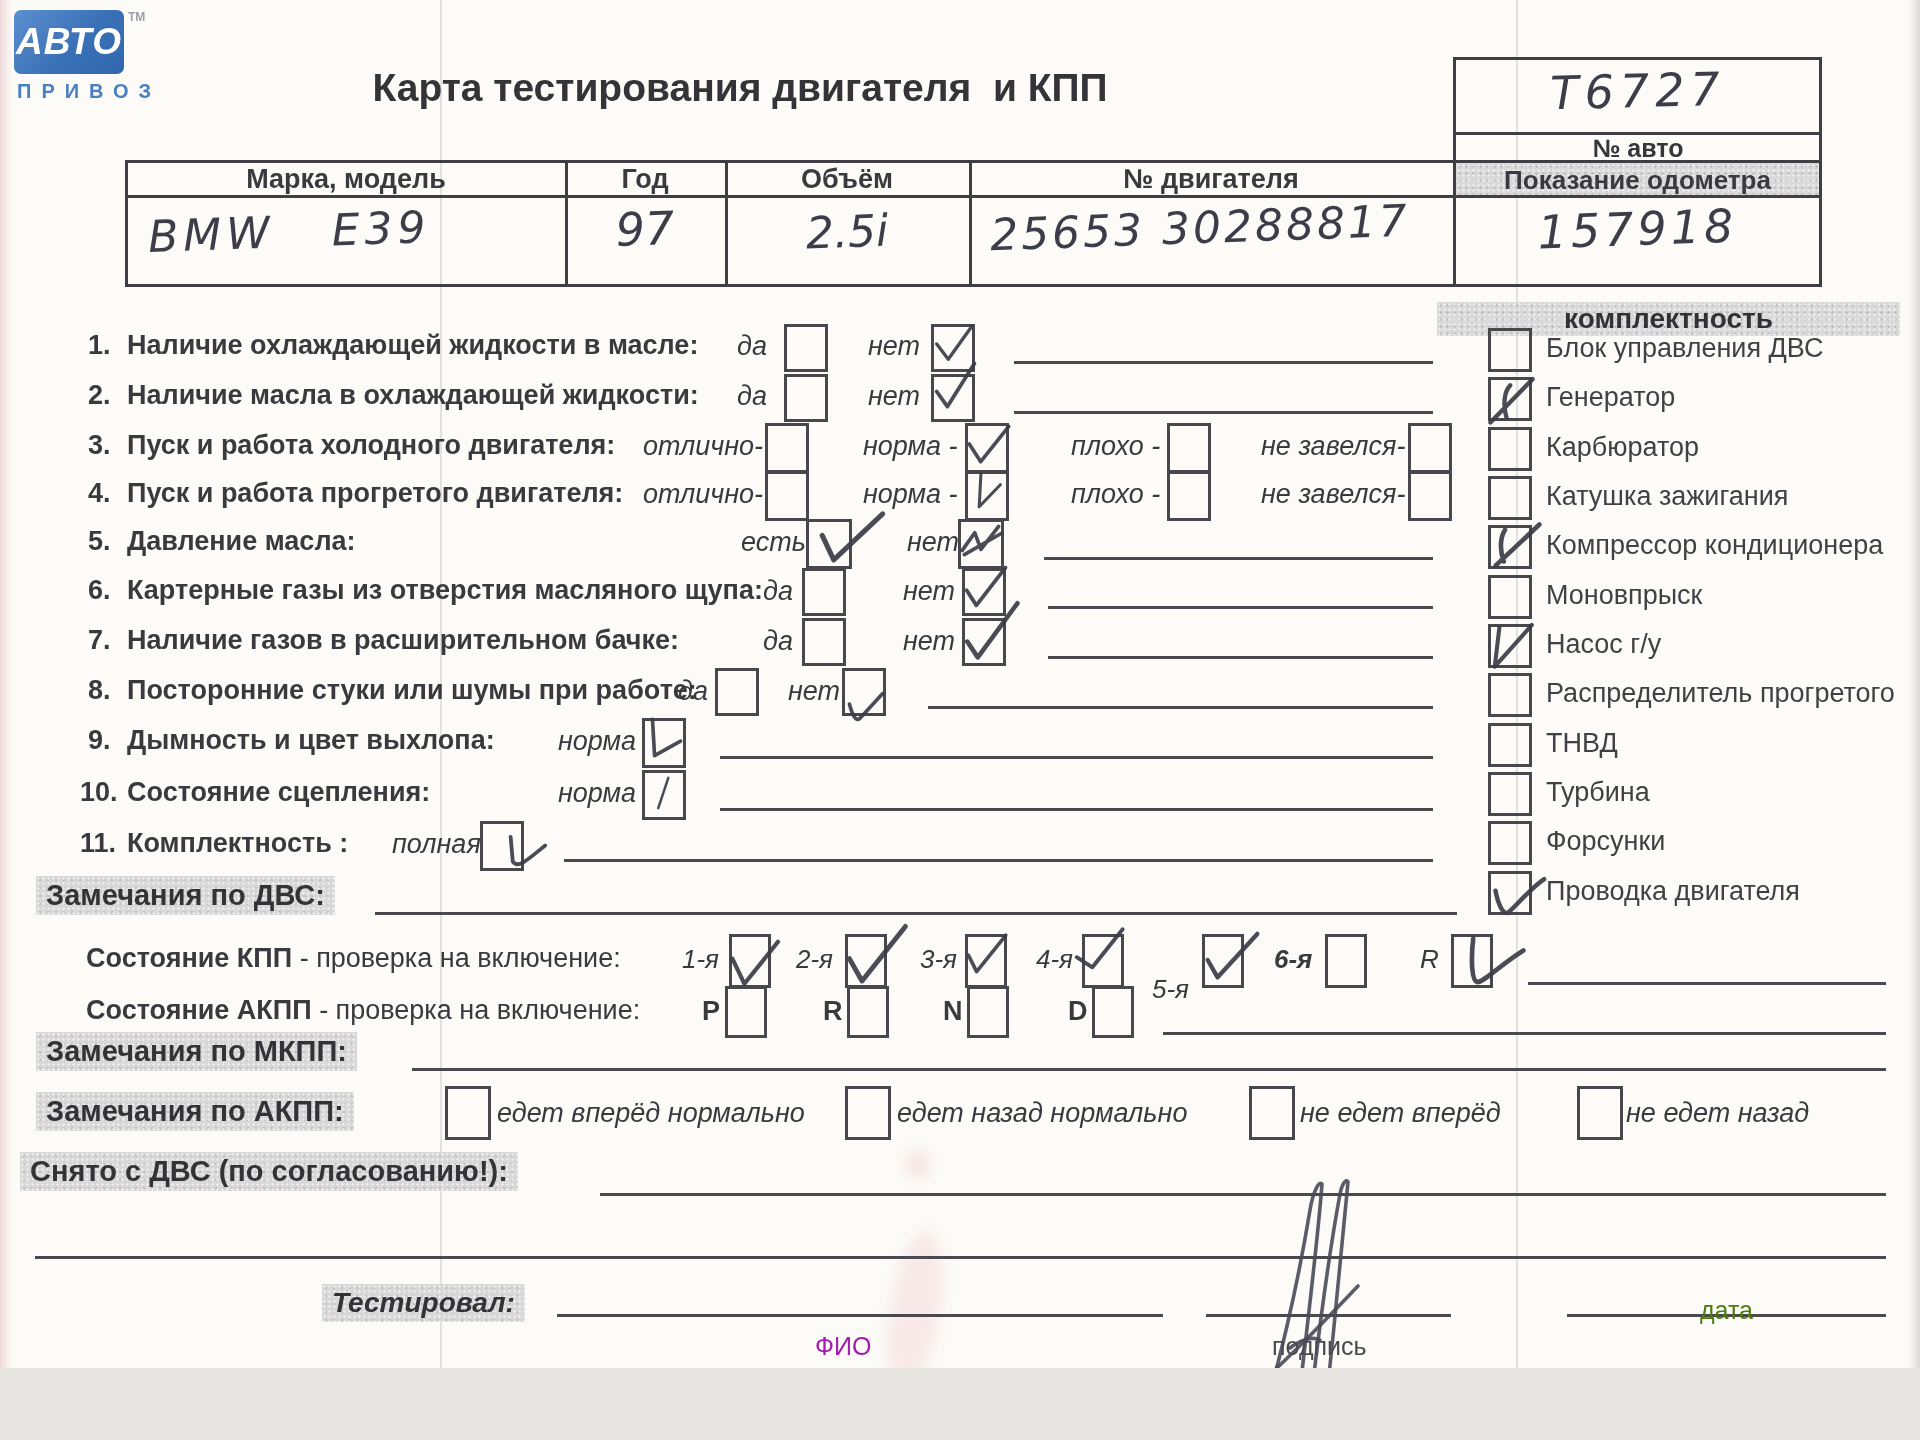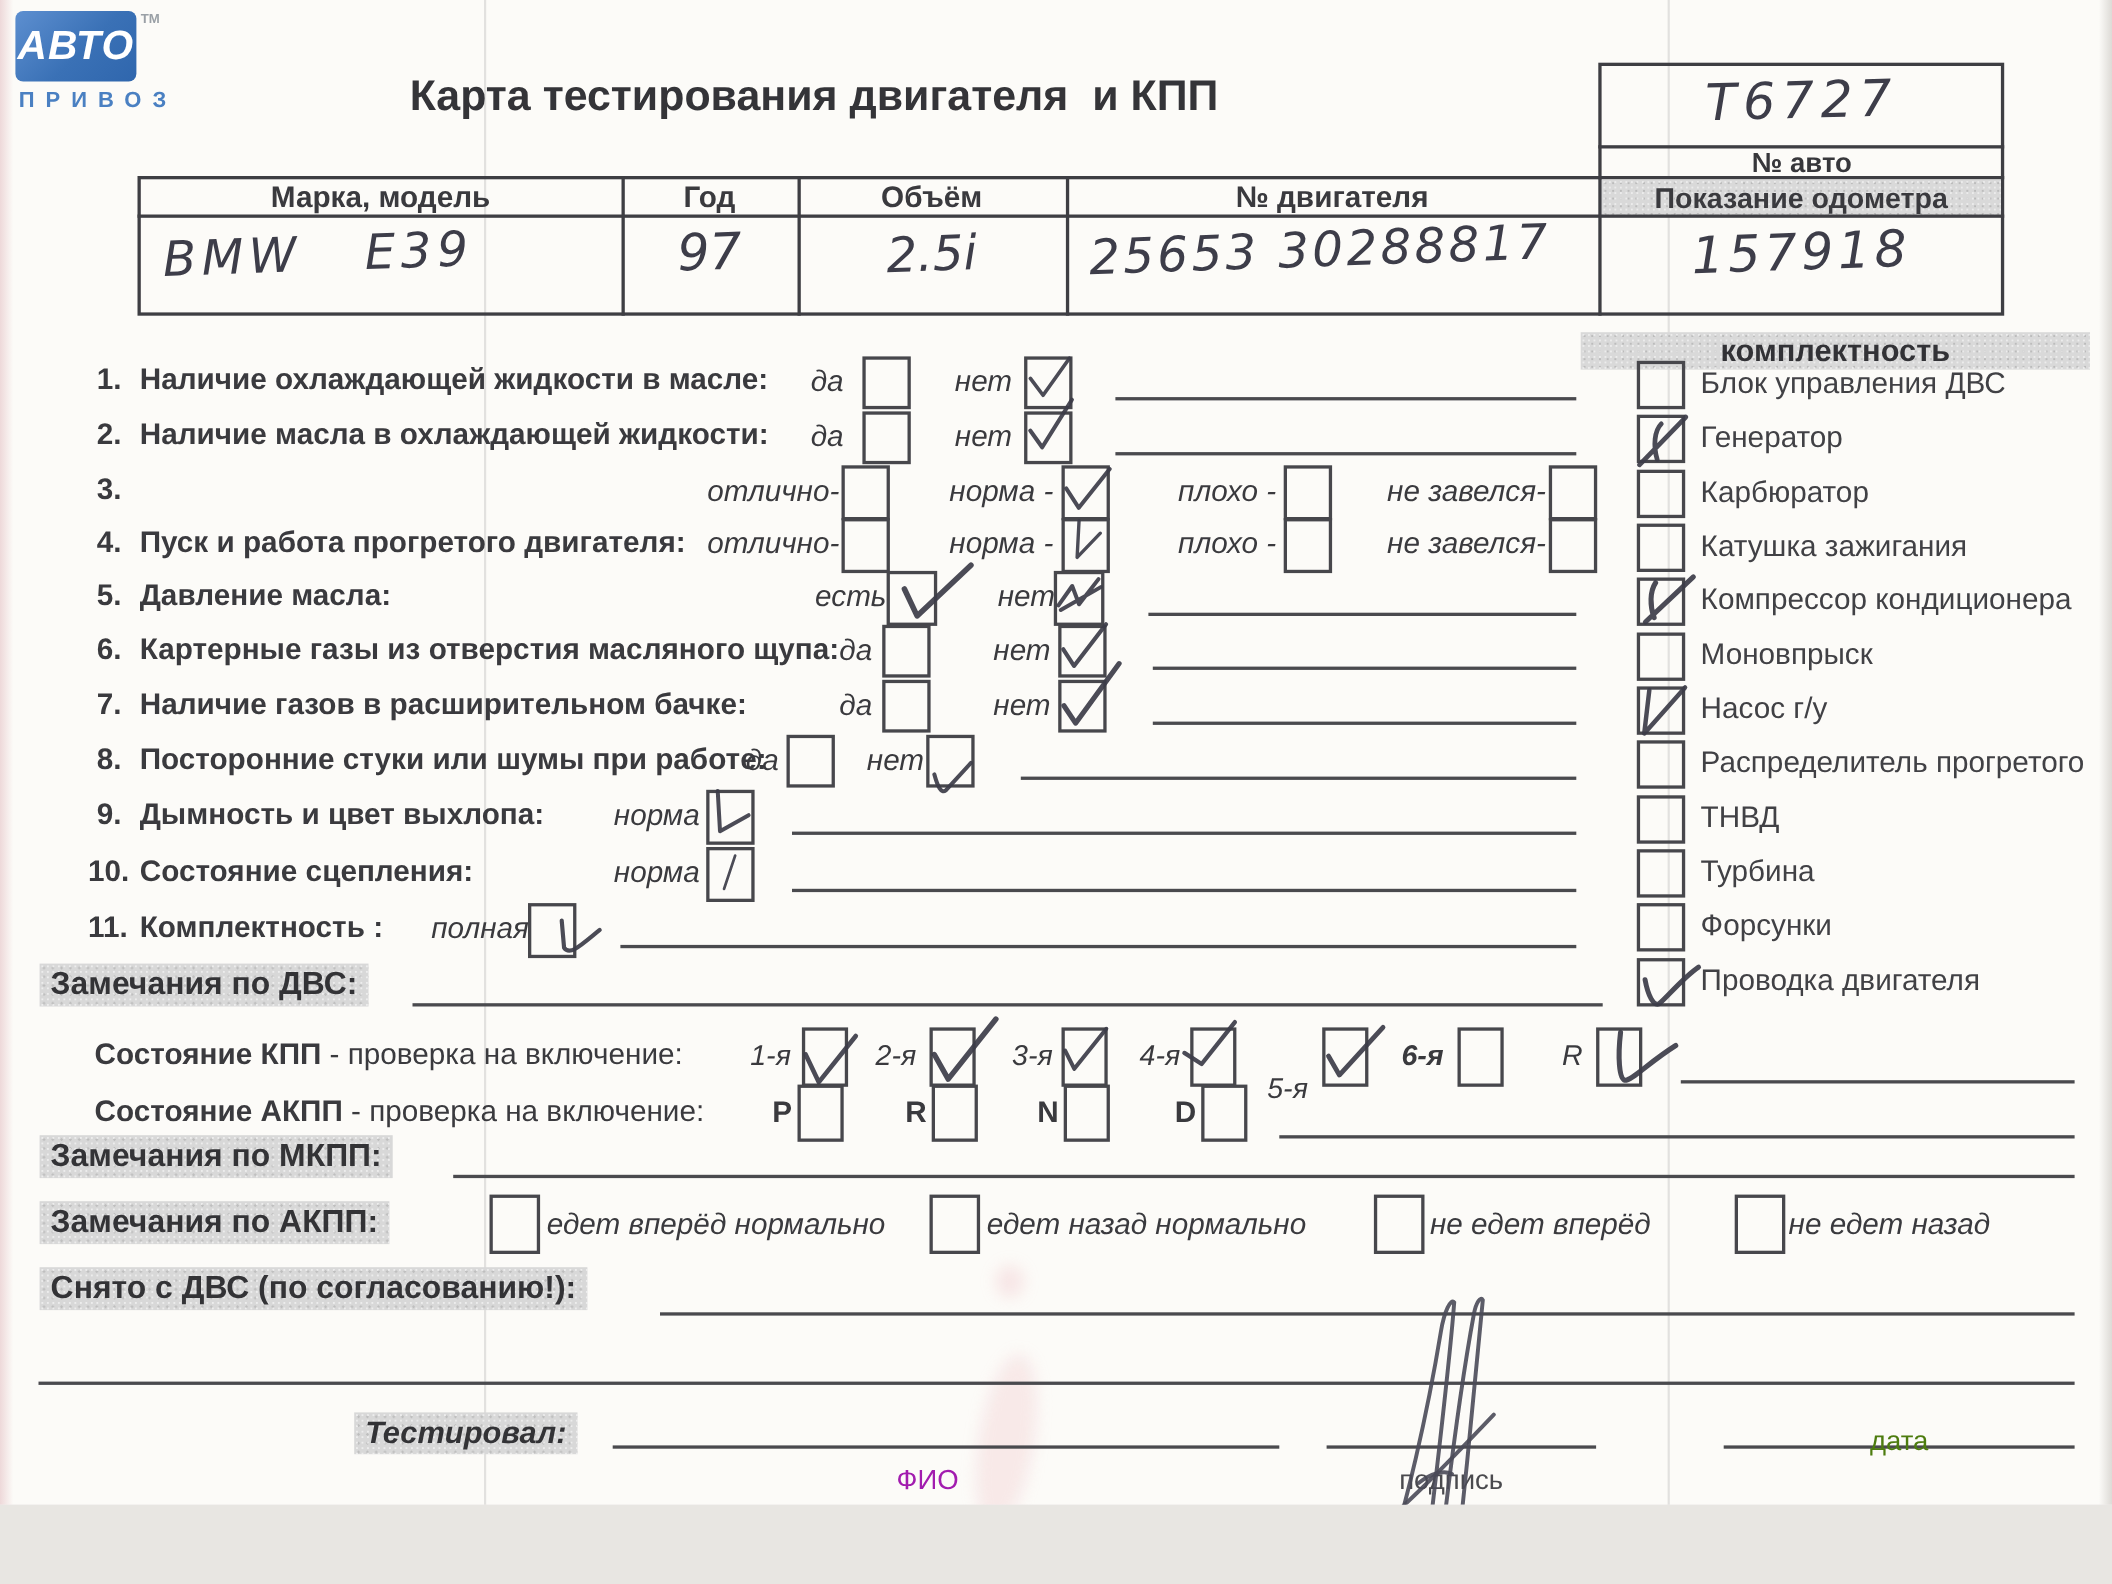--- a/index.html
+++ b/index.html
@@ -132,20 +132,21 @@
   <div class="t it" style="left:737px;top:381px;">да</div>
   <div class="cb" style="left:784px;top:374px;width:38px;height:42px;"></div>
   <div class="t it" style="left:868px;top:381px;">нет</div>
   <div class="cb" style="left:931px;top:374px;width:38px;height:42px;"></div>
   <svg class="ck" style="left:928px;top:352px;" width="54" height="66" viewBox="0 0 100 100">
       <path d="M16 62 L36 90 L86 10"></path>
     </svg>
   <div class="fl" style="left:1014px;top:411px;width:419px;"></div>
 
   <div class="t b" style="left:88px;top:430px;">3.</div>
+  <div class="t b" style="left:127px;top:430px;">Пуск и работа холодного двигателя:</div>
   <div class="t it" style="left:643px;top:431px;">отлично-</div>
   <div class="cb" style="left:765px;top:423px;width:38px;height:44px;"></div>
   <div class="t it" style="left:863px;top:431px;">норма -</div>
   <div class="cb" style="left:965px;top:423px;width:38px;height:44px;"></div>
   <svg class="ck" style="left:962px;top:418px;" width="52" height="52" viewBox="0 0 100 100">
       <path d="M14 50 L36 84 L90 16"></path>
     </svg>
   <div class="t it" style="left:1071px;top:431px;">плохо -</div>
   <div class="cb" style="left:1167px;top:423px;width:38px;height:44px;"></div>
   <div class="t it" style="left:1261px;top:431px;">не завелся-</div>
@@ -294,21 +295,21 @@
   <div class="sec hl" style="left:36px;top:1092px;">Замечания по АКПП:</div>
   <div class="cb" style="left:445px;top:1086px;width:40px;height:48px;"></div>
   <div class="t it" style="left:497px;top:1098px;">едет вперёд нормально</div>
   <div class="cb" style="left:845px;top:1086px;width:40px;height:48px;"></div>
   <div class="t it" style="left:897px;top:1098px;">едет назад нормально</div>
   <div class="cb" style="left:1249px;top:1086px;width:40px;height:48px;"></div>
   <div class="t it" style="left:1300px;top:1098px;">не едет вперёд</div>
   <div class="cb" style="left:1577px;top:1086px;width:40px;height:48px;"></div>
   <div class="t it" style="left:1626px;top:1098px;">не едет назад</div>
 
-  <div class="sec hl" style="left:36px;top:1152px;text-align:center;">Снято с ДВС (по согласованию!):</div>
+  <div class="sec hl" style="left:20px;top:1152px;text-align:center;">Снято с ДВС (по согласованию!):</div>
   <div class="fl" style="left:600px;top:1193px;width:1286px;"></div>
 
   <div class="fl" style="left:35px;top:1256px;width:1851px;"></div>
 
   <div class="sec hl it" style="left:322px;top:1284px;font-size:28px;">Тестировал:</div>
   <div class="fl" style="left:557px;top:1314px;width:606px;"></div>
   <div class="fl" style="left:1206px;top:1314px;width:245px;"></div>
   <div class="fl" style="left:1567px;top:1314px;width:319px;"></div>
   <div class="t" style="left:815px;top:1332px;font-size:25px;color:#a21caf;">ФИО</div>
   <div class="t" style="left:1272px;top:1332px;font-size:25px;color:#4a4a4e;">подпись</div>

